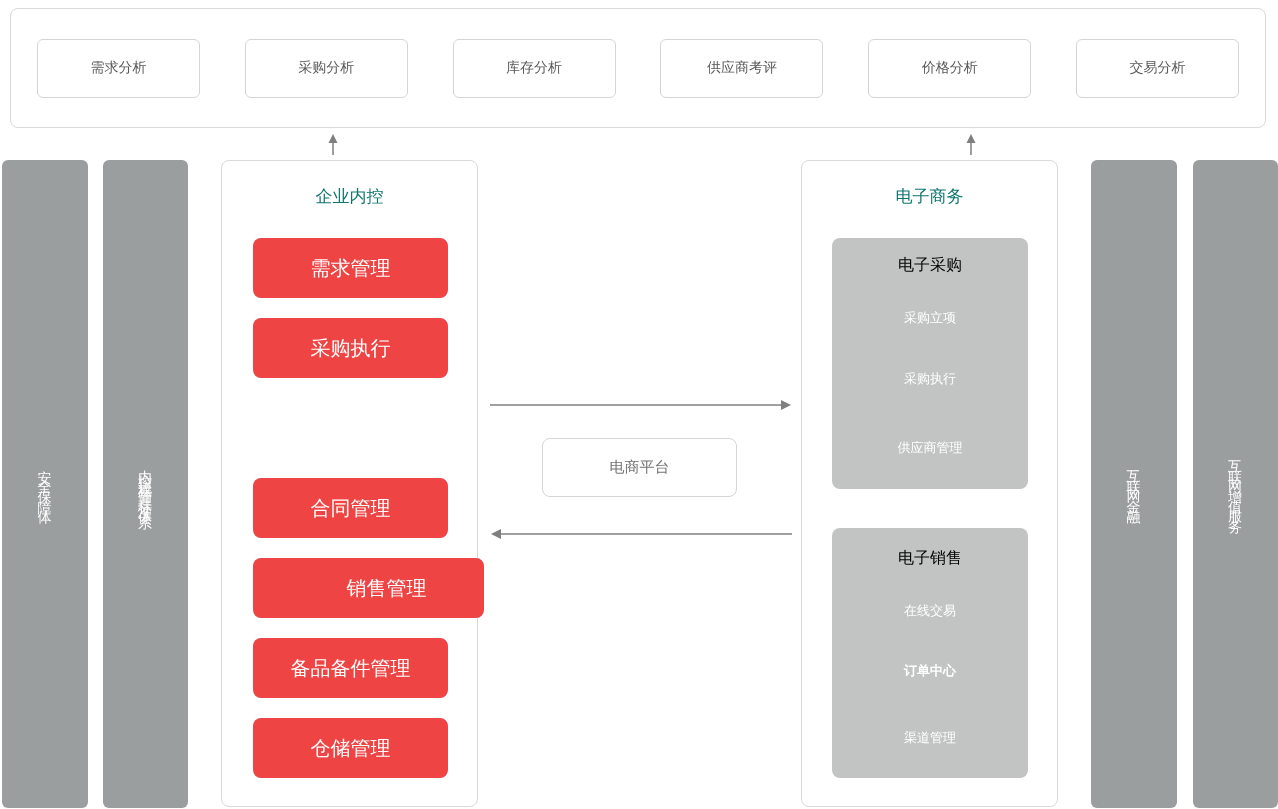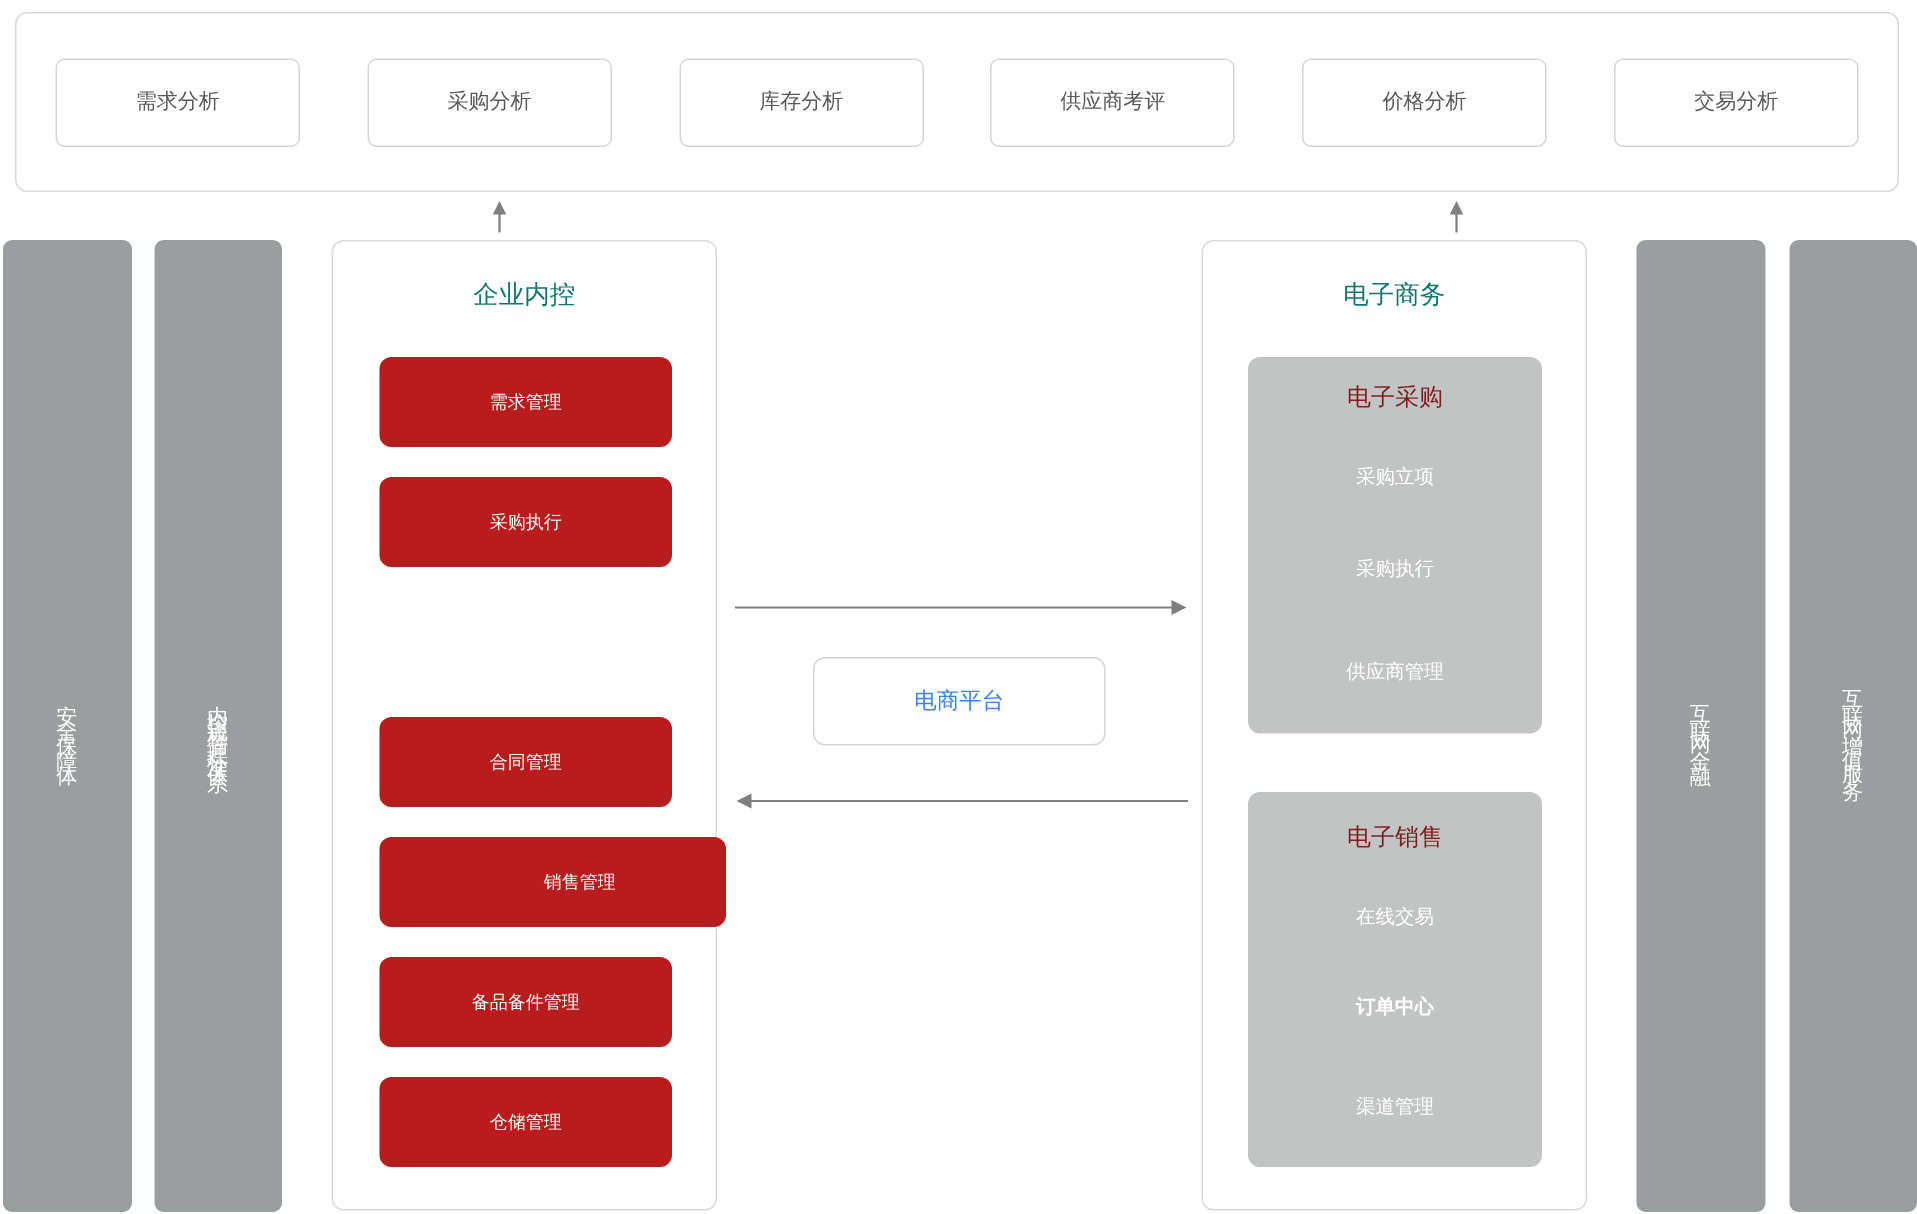--- a/index.html
+++ b/index.html
@@ -35,44 +35,44 @@
     position:absolute;top:160px;width:257px;height:647px;background:#fff;
     border:1px solid #d9d9d9;border-radius:8px;box-sizing:border-box;
   }
   .panel-title{
     position:absolute;top:24px;left:0;width:100%;text-align:center;
     font-size:17px;color:#0f766e;
   }
 
   
   .ic-box{
-    position:absolute;left:31px;width:195px;height:60px;background:#b91c1c;
+    position:absolute;left:31px;width:195px;height:60px;background:#ef4444;
     border-radius:8px;display:flex;align-items:center;justify-content:center;
-    color:#ffffff;font-size:12px;
+    color:#ffffff;font-size:20px;
   }
 
   
   .ec-group{
     position:absolute;left:30px;width:196px;background:#c2c4c4;border-radius:8px;
   }
   .ec-group-title{
     position:absolute;left:0;width:100%;text-align:center;
-    color:#7f1d1d;font-size:16px;
+    color:#000000;font-size:16px;
   }
   .ec-item{
     position:absolute;left:0;width:100%;text-align:center;
     color:#ffffff;font-size:13px;
   }
 
   
   .platform-box{
     position:absolute;left:542px;top:438px;width:195px;height:59px;
     border:1px solid #d5d5d5;border-radius:8px;background:#fff;
     display:flex;align-items:center;justify-content:center;
-    font-size:15px;color:#3b82f6;box-sizing:border-box;
+    font-size:15px;color:#737373;box-sizing:border-box;
   }
 
   .arrow-svg{position:absolute;display:block;}
 </style>
 </head>
 <body>
 
 <div id="canvas">
 
   <div class="top-container">

